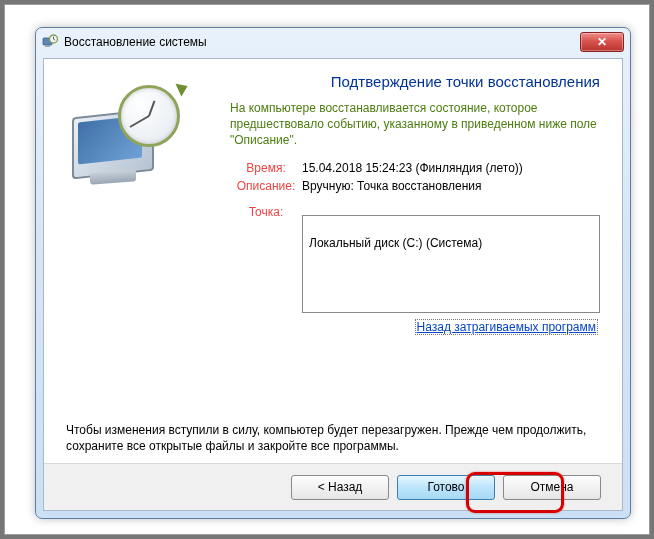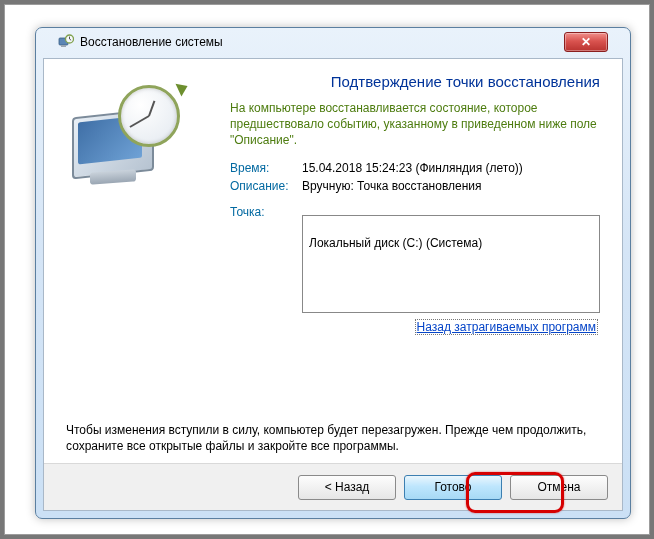--- a/index.html
+++ b/index.html
@@ -1,45 +1,45 @@
 <!DOCTYPE html>
 <html><head>
 <meta charset="utf-8">
 <style>
   html,body{margin:0;padding:0;font-family:"Segoe UI",Tahoma,Arial,sans-serif;font-size:12px;background:#777;}
   body{width:654px;height:539px;position:relative;overflow:hidden;}
   .outer-frame{position:absolute;left:4px;top:4px;right:4px;bottom:4px;background:#fff;border:1px solid #9c9c9c;}
   .window{position:absolute;left:30px;top:22px;width:594px;height:490px;
     background:linear-gradient(to bottom,#e9f2fb 0%,#d5e5f6 45%,#cbe0f5 100%);
     border:1px solid #5b7fa0;border-radius:7px;box-shadow:0 0 10px rgba(0,0,0,.25);}
-  .titlebar{height:28px;display:flex;align-items:center;padding:0 22px;color:#000;}
+  .titlebar{height:28px;display:flex;align-items:center;padding:0 6px;color:#000;}
   .titlebar .app-icon{width:16px;height:16px;margin-right:6px;}
   .titlebar .title{flex:1;font-size:12px;}
   .close-btn{width:42px;height:18px;border:1px solid #8a1f1f;border-radius:3px;
     background:linear-gradient(to bottom,#f08f8a 0%,#d9534f 45%,#b93330 100%);
     display:flex;align-items:center;justify-content:center;color:#fff;font-weight:bold;font-size:12px;
     box-shadow:inset 0 0 0 1px rgba(255,255,255,.35);}
   .client{position:absolute;left:7px;right:7px;top:30px;bottom:7px;background:#fff;border:1px solid #a9b8c8;}
   .content{position:absolute;left:0;right:0;top:0;bottom:46px;padding:14px 22px 10px 22px;}
   .row{display:flex;}
   .left-col{width:164px;flex:none;}
   .right-col{flex:1;min-width:0;}
   .headline{font-size:15px;color:#003399;margin-bottom:10px;text-align:right;}
   .intro{font-size:12px;color:#4d7c0f;line-height:1.35;margin-bottom:12px;}
   .field{display:flex;font-size:12px;margin-bottom:4px;}
-  .field .lbl{width:72px;flex:none;color:#0369a1;}
+  .field .lbl{width:72px;flex:none;color:#ef4444;text-align:center;}
   .field .val{flex:1;color:#000;}
   .disks-box{border:1px solid #888;padding:20px 6px;height:56px;font-size:12px;color:#000;margin-top:10px;}
   .link{color:#0645c8;text-decoration:underline;cursor:pointer;}
   .dotted-box{display:inline-block;border:1px dotted #777;padding:0 1px;}
   .scan-link-wrap{text-align:right;margin-top:6px;margin-right:2px;}
   .lower{position:absolute;left:0;right:0;bottom:0;padding:0 24px 10px 22px;}
   .para{font-size:12px;line-height:1.35;margin-top:10px;color:#000;}
   .btnbar{position:absolute;left:0;right:0;bottom:0;height:46px;background:#f0f0f0;border-top:1px solid #d9d9d9;
-    display:flex;align-items:center;justify-content:flex-end;padding:0 14px;gap:8px;}
+    display:flex;align-items:center;justify-content:flex-end;padding:0 21px;gap:8px;}
   .btn{min-width:76px;height:23px;border:1px solid #8a8a8a;border-radius:3px;
     background:linear-gradient(to bottom,#fdfdfd,#e6e6e6);font-size:12px;display:flex;align-items:center;justify-content:center;
     cursor:default;padding:0 10px;}
   .btn.default{border-color:#3c7fb1;background:linear-gradient(to bottom,#eaf6fd,#bee6fd 45%,#a7d9f5 100%);}
   .highlight-ring{position:absolute;border:3px solid #d60000;border-radius:9px;pointer-events:none;
     box-shadow:0 0 2px rgba(214,0,0,.6);}
   
   .restore-icon{position:relative;width:120px;height:120px;margin-top:6px;}
   .mon-body{position:absolute;left:6px;top:34px;width:78px;height:58px;
     background:linear-gradient(135deg,#e8eff6,#b6c3d1);border:2px solid #7c8b9a;border-radius:4px;

